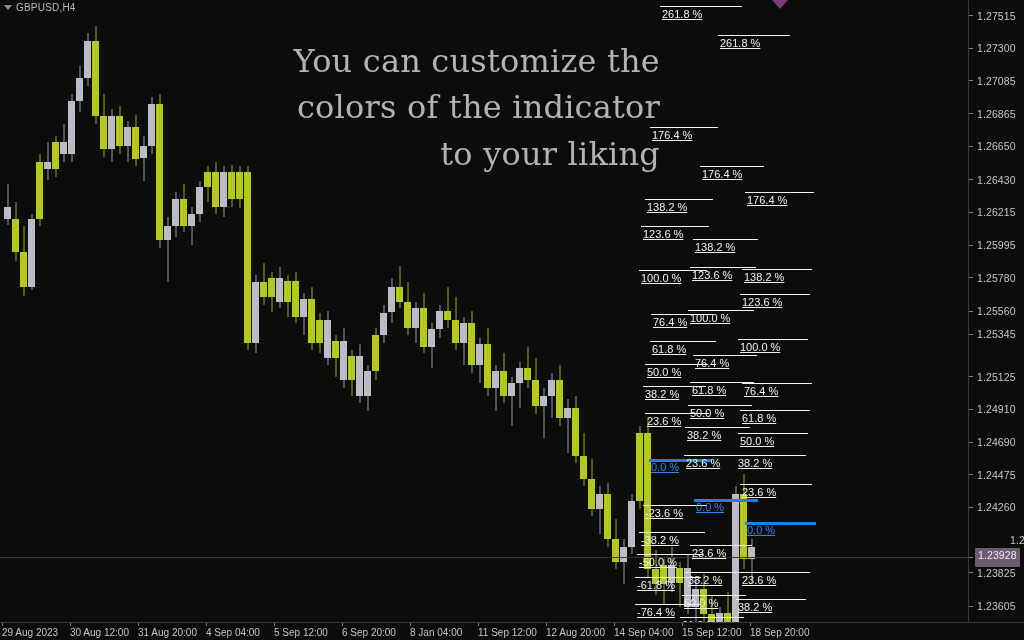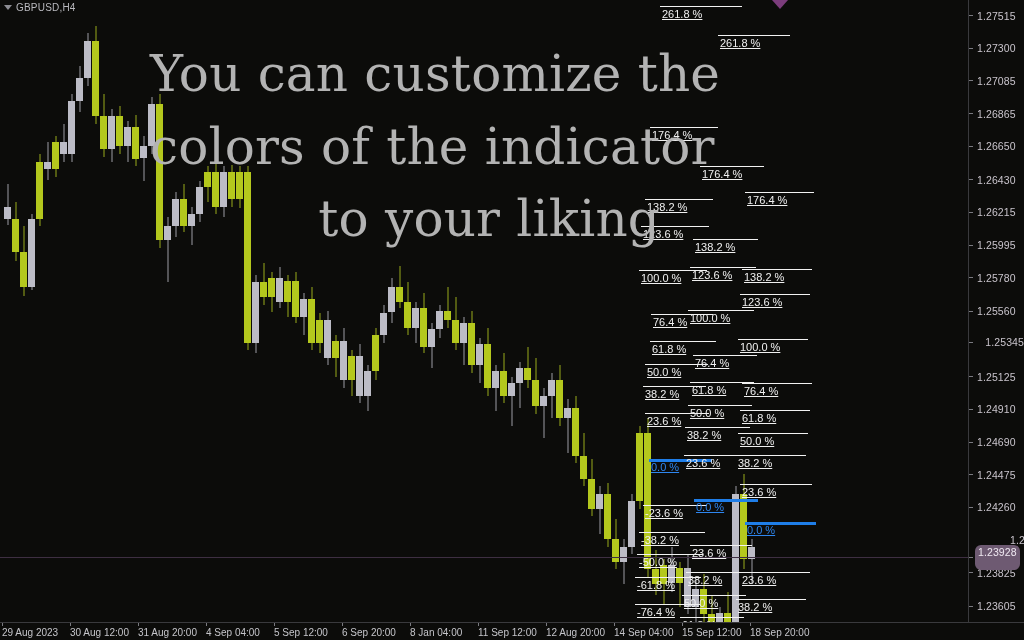--- a/index.html
+++ b/index.html
@@ -48,21 +48,21 @@
   .up   .wick{ background:#97a91a; }
   .up   .body{ background:#b4c81d; }
   .down .wick{ background:#9b9ba4; }
   .down .body{ background:#bcbcc6; }
 
   
   #promo{
     position:absolute; left:150px; top:38px; width:510px;
     text-align:right; z-index:30;
     font-family:"DejaVu Serif", "Liberation Serif", serif;
-    color:#b3b3b3; font-size:50px; line-height:1.45;
+    color:#b3b3b3; font-size:32px; line-height:1.45;
     letter-spacing:.2px;
   }
   #promo .line{ display:block; white-space:nowrap; }
 
   
   .fib-line{
     position:absolute; height:1px; background:#f2f2f2; z-index:20;
   }
   .fib-line.accent{ height:3px; background:#1f7ee8; }
   .fib-label{
@@ -98,21 +98,21 @@
   .price-tick .dash{
     width:4px; height:1px; background:#7a7a80; margin-left:0px;
   }
   .price-tick .val{
     color:#c9c4cc; font-size:10.5px; margin-left:4px;
     font-family:"Liberation Sans", sans-serif; letter-spacing:.1px;
   }
   .price-tick.current{ }
   .price-tick.current .val{
     background:#6e5a72; color:#efe8f1;
-    padding:1px 3px 12px 3px; margin-left:2px; border-radius:6px;
+    padding:1px 3px 6px 3px; margin-left:2px; border-radius:1px;
   }
   #current-price-line{
     position:absolute; left:0; width:968px; height:1px;
     background:#3e2f42; z-index:10;
   }
 
   
   #time-axis{
     position:absolute; left:0; bottom:0;
     width:1024px; height:18px;
@@ -652,21 +652,21 @@
         <span class="val">1.25995</span>
       </div>
       <div class="price-tick" style="top: 277.786px;">
         <span class="dash"></span>
         <span class="val">1.25780</span>
       </div>
       <div class="price-tick" style="top: 311px;">
         <span class="dash"></span>
         <span class="val">1.25560</span>
       </div>
-      <div class="price-tick" style="top: 342px; justify-content: space-between;">
+      <div class="price-tick" style="top: 334px;">
         <span class="dash"></span>
         <span class="val">1.25345</span>
       </div>
       <div class="price-tick" style="top: 376.672px;">
         <span class="dash"></span>
         <span class="val">1.25125</span>
       </div>
       <div class="price-tick" style="top: 409.131px;">
         <span class="dash"></span>
         <span class="val">1.24910</span>

